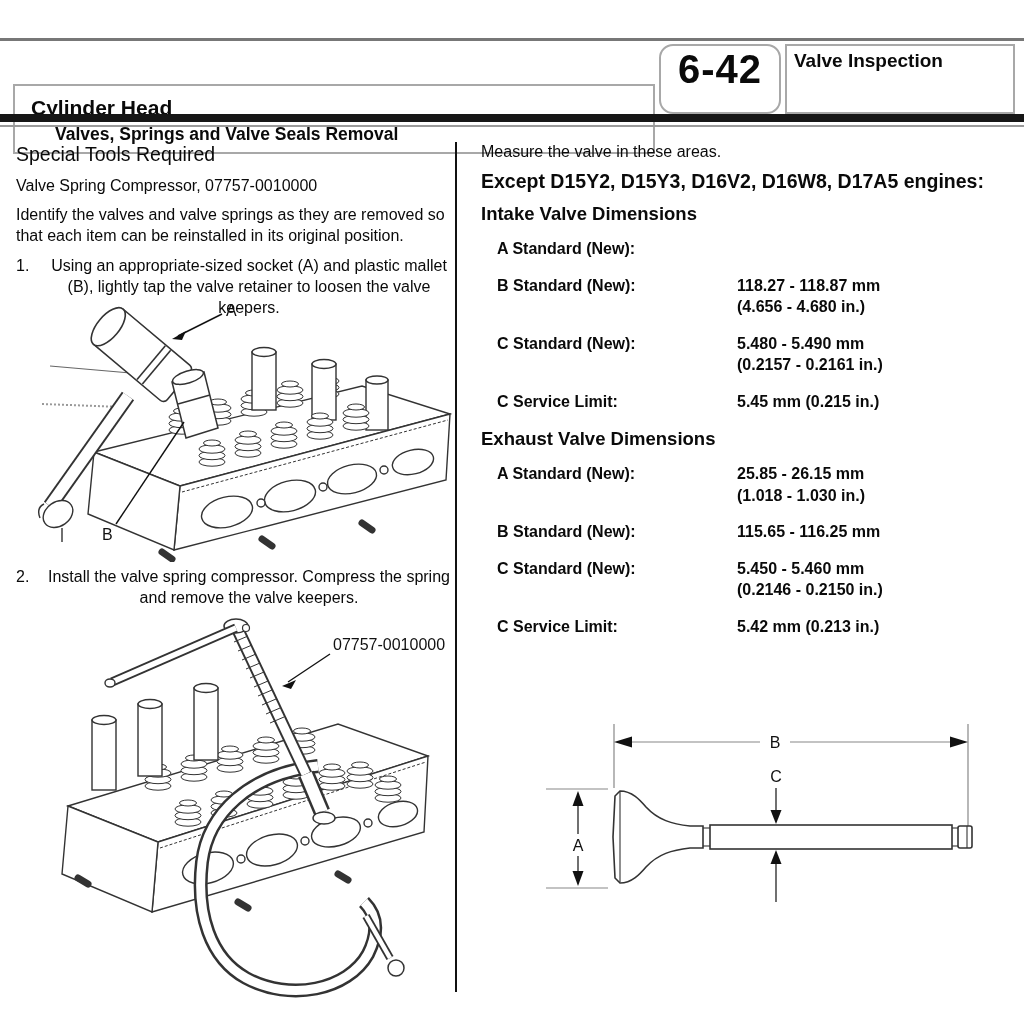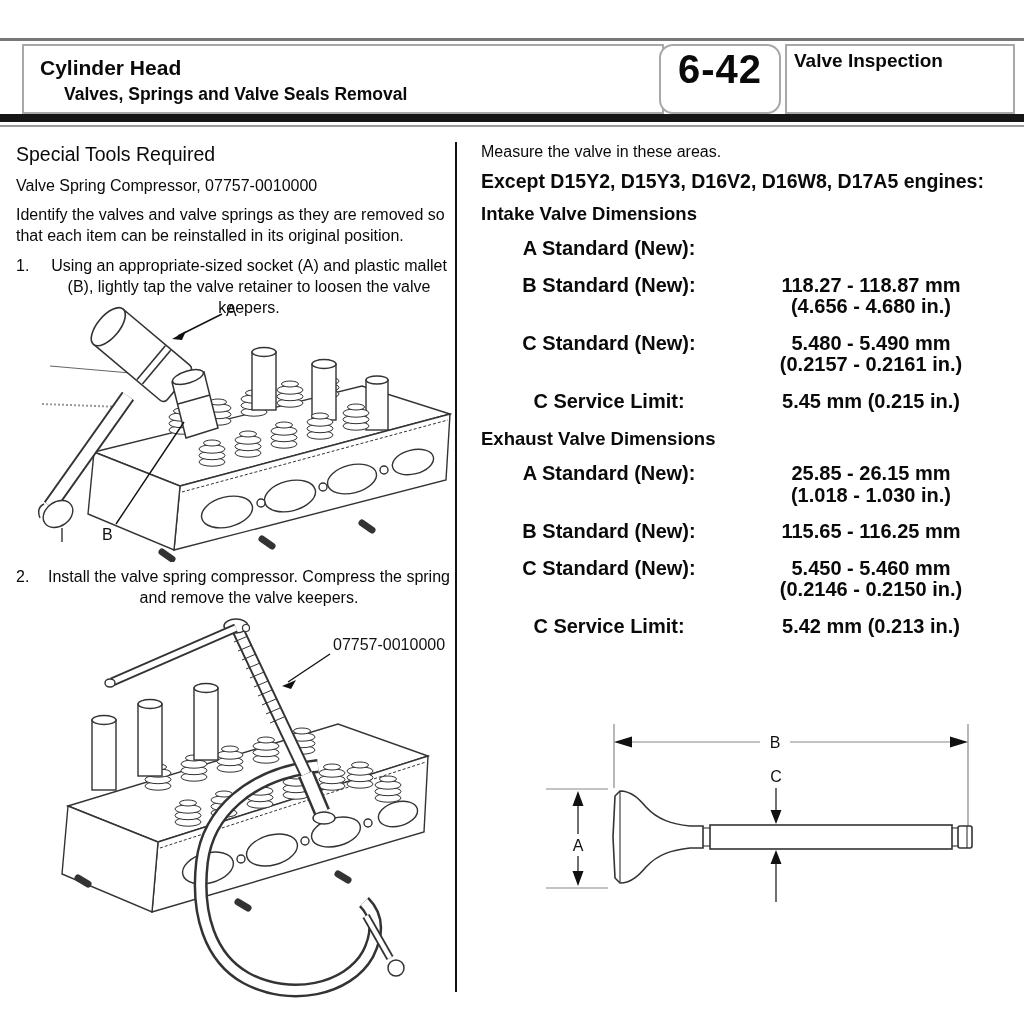--- a/index.html
+++ b/index.html
@@ -3,21 +3,21 @@
 <meta charset="utf-8">
 <style>
   html,body{margin:0;padding:0;background:#fff;}
   .page{position:relative;width:1024px;height:1024px;background:#fff;overflow:hidden;
         font-family:"Liberation Sans",sans-serif;color:#0a0a0a;}
   .abs{position:absolute;}
 
   
   .top-rule{position:absolute;left:0;top:38px;width:1024px;height:3px;background:#777;}
   .hbox{position:absolute;top:44px;height:66px;border:2px solid #a8a8a8;background:#fff;}
-  .hbox-left{left:22px;width:638px;}
+  .hbox-left{left:13px;width:638px;margin-top:40px;}
   .hbox-page{left:659px;width:118px;border-radius:14px;}
   .hbox-title{left:785px;width:226px;}
   .h-main{position:absolute;left:16px;top:10px;font-size:21px;font-weight:bold;}
   .h-sub{position:absolute;left:40px;top:38px;font-size:17.5px;font-weight:bold;}
   .h-page{position:absolute;left:0;top:1px;width:100%;text-align:center;font-size:40px;font-weight:bold;letter-spacing:1px;}
   .h-title{position:absolute;left:7px;top:4px;font-size:19px;font-weight:bold;}
   .black-bar{position:absolute;left:0;top:114px;width:1024px;height:8px;background:#161616;}
   .gray-line{position:absolute;left:0;top:125px;width:1024px;height:2px;background:#9a9a9a;}
 
   
@@ -30,21 +30,21 @@
   .step .num{width:26px;flex:none;}
   .step .txt{width:414px;text-align:center;}
   #step1{left:16px;top:255px;}
   #step2{left:16px;top:566px;}
 
   .rcol{position:absolute;left:481px;top:141px;width:532px;}
   .r-intro{font-size:16px;line-height:21px;margin:0 0 7px 0;}
   .r-engines{font-size:19.5px;font-weight:bold;line-height:25px;margin:0 0 8px 0;width:520px;}
   .r-sec{font-size:18.5px;font-weight:bold;line-height:23px;margin:0 0 13px 0;}
   .r-sec.ex{margin-top:12px;}
-  .spec-row{display:flex;margin:0 0 15px 4px;font-size:20px;font-weight:bold;line-height:21.5px;text-align:center;}
+  .spec-row{display:flex;margin:0 0 15px 12px;font-size:16px;font-weight:bold;line-height:21.5px;}
   .spec-row .lab{width:240px;flex:none;padding-left:4px;}
   .spec-row .val{flex:1;}
 
   svg text{font-family:"Liberation Sans",sans-serif;fill:#111;}
   .fig{position:absolute;}
 </style>
 </head>
 <body>
 
 <div class="page">

